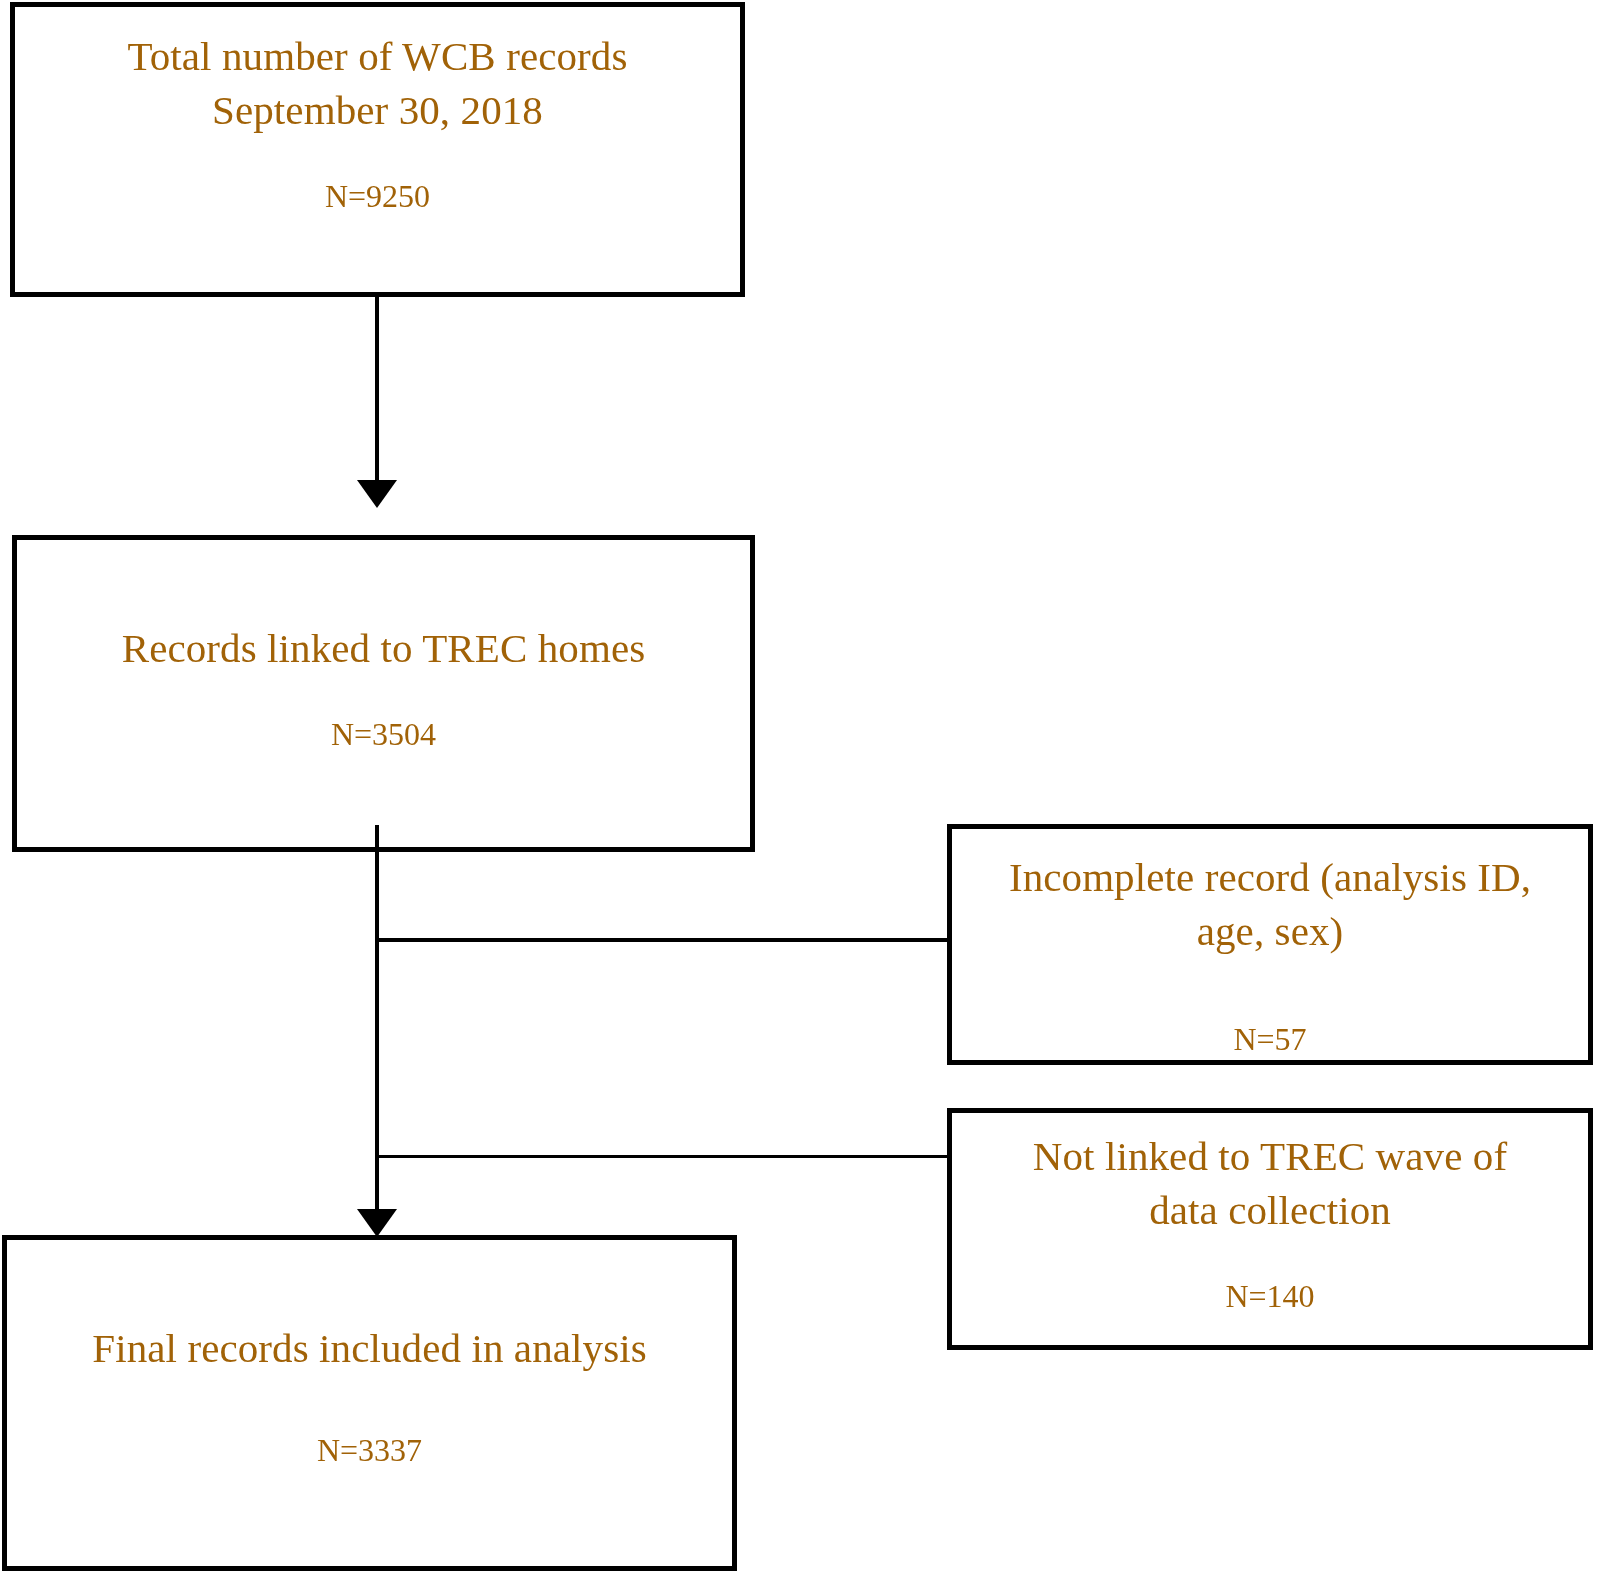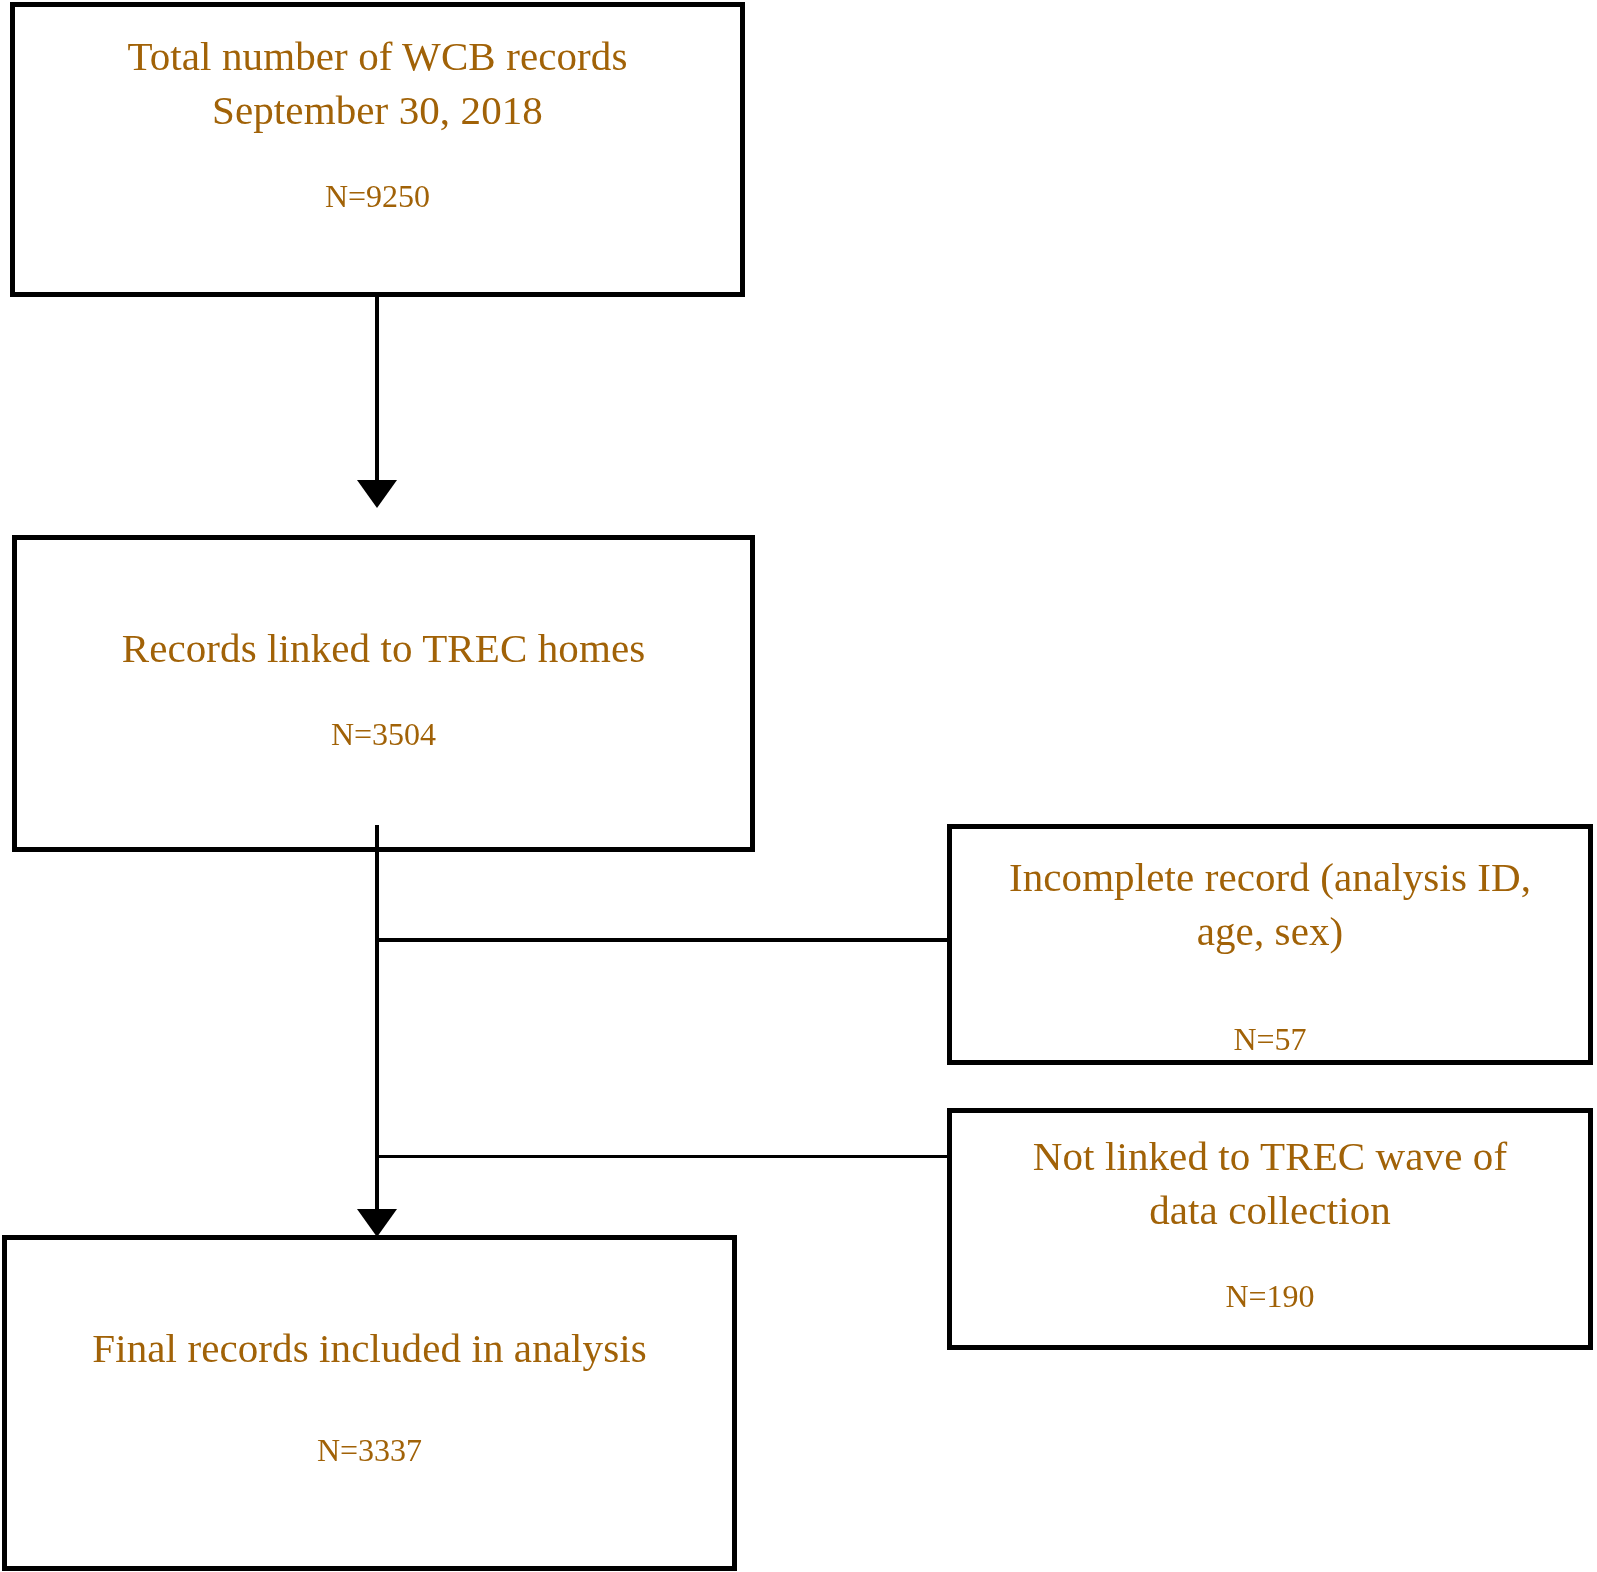--- a/index.html
+++ b/index.html
@@ -157,21 +157,21 @@
 
   <div class="node" id="node-incomplete">
     <div class="node-line">Incomplete record (analysis ID,</div>
     <div class="node-line">age, sex)</div>
     <div class="node-count">N=57</div>
   </div>
 
   <div class="node" id="node-notlinked">
     <div class="node-line">Not linked to TREC wave of</div>
     <div class="node-line">data collection</div>
-    <div class="node-count">N=190</div>
+    <div class="node-count">N=140</div>
   </div>
 
   <div class="node" id="node-final">
     <div class="node-line">Final records included in analysis</div>
     <div class="node-count">N=3337</div>
   </div>
 
 </div>
 
 </body></html>

